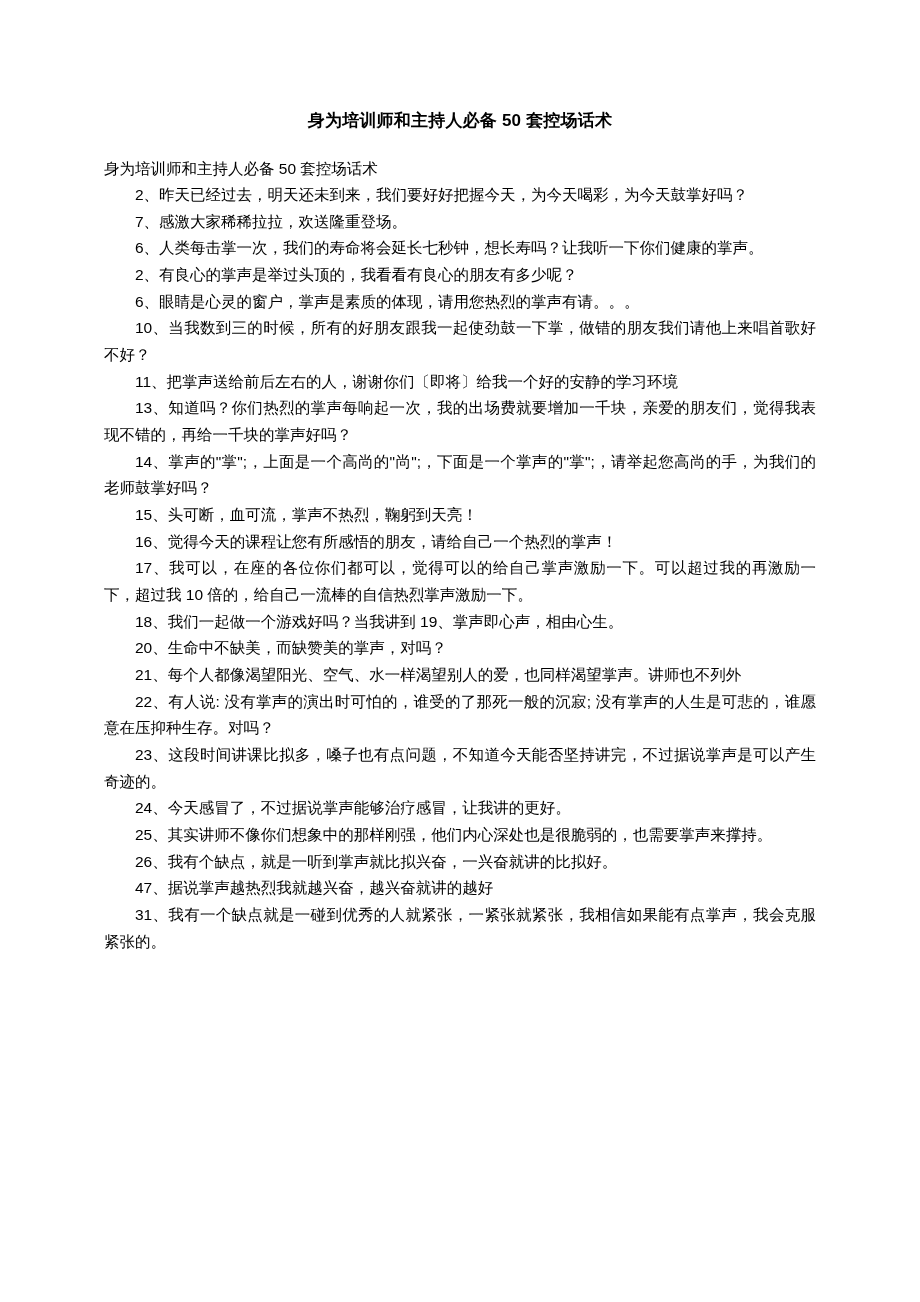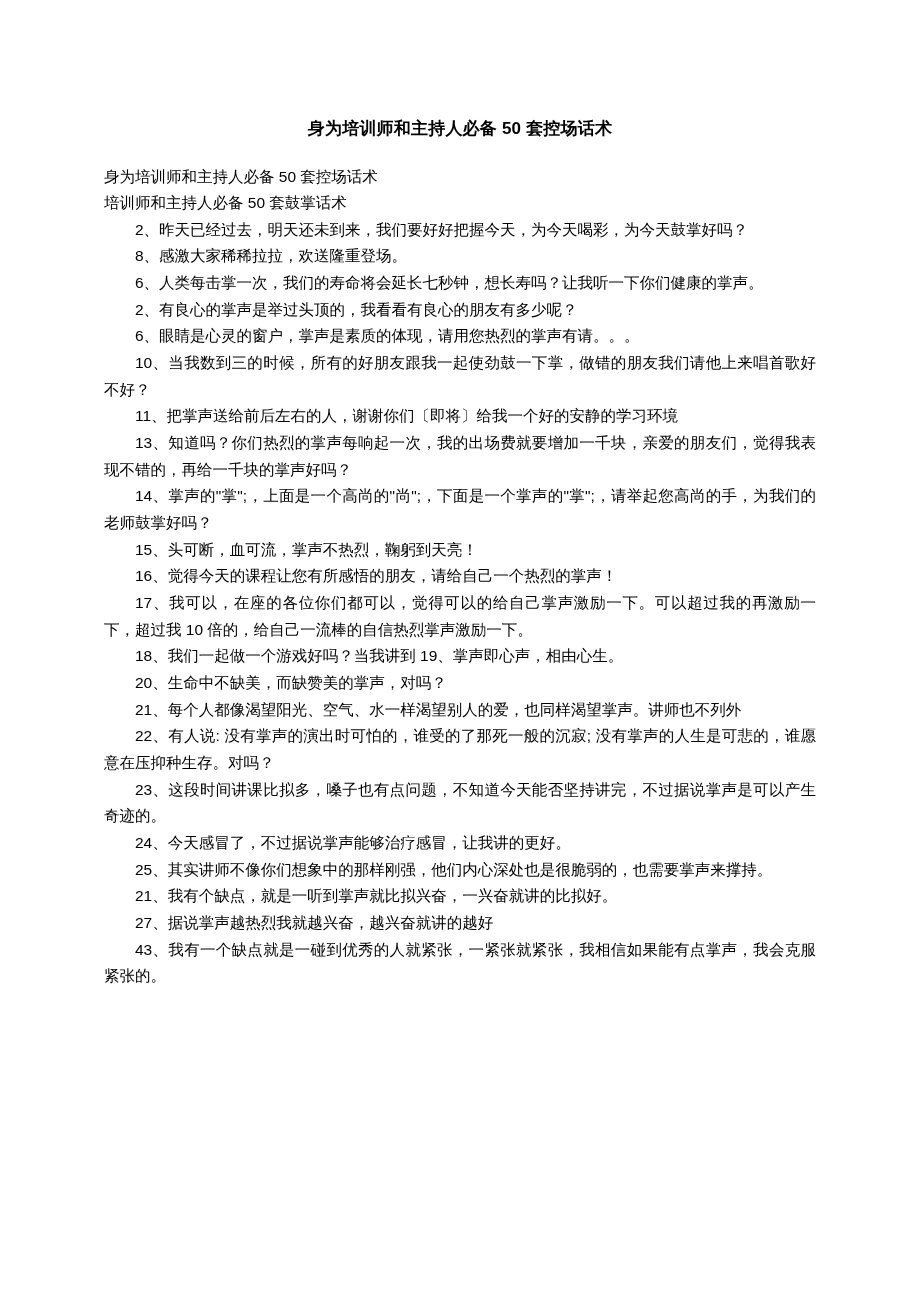--- a/index.html
+++ b/index.html
@@ -12,21 +12,21 @@
     height: 1302px;
     font-family: "Liberation Serif", "DejaVu Serif", serif;
     color: #000000;
     position: relative;
     overflow: hidden;
   }
   .page {
     width: 920px;
     height: 1302px;
     box-sizing: border-box;
-    padding: 8px;
+    padding: 0;
     position: relative;
   }
   .doc-title {
     text-align: center;
     font-size: 17px;
     font-weight: bold;
     line-height: 1.5;
     margin: 0;
     padding-top: 108px;
     font-family: "Liberation Sans", "DejaVu Sans", sans-serif;
@@ -50,37 +50,36 @@
     text-indent: 0;
   }
 </style>
 </head>
 <body>
 
 <div class="page">
   <h1 class="doc-title">身为培训师和主持人必备 50 套控场话术</h1>
   <div class="body-wrap">
       <p class="para no-indent">身为培训师和主持人必备 50 套控场话术</p>
-      <p class="para no-indent">培训师和主持人必备 50 套鼓掌话术</p>
       <p class="para">2、昨天已经过去，明天还未到来，我们要好好把握今天，为今天喝彩，为今天鼓掌好吗？</p>
-      <p class="para">8、感激大家稀稀拉拉，欢送隆重登场。</p>
+      <p class="para">7、感激大家稀稀拉拉，欢送隆重登场。</p>
       <p class="para">6、人类每击掌一次，我们的寿命将会延长七秒钟，想长寿吗？让我听一下你们健康的掌声。</p>
       <p class="para">2、有良心的掌声是举过头顶的，我看看有良心的朋友有多少呢？</p>
       <p class="para">6、眼睛是心灵的窗户，掌声是素质的体现，请用您热烈的掌声有请。。。</p>
       <p class="para">10、当我数到三的时候，所有的好朋友跟我一起使劲鼓一下掌，做错的朋友我们请他上来唱首歌好不好？</p>
       <p class="para">11、把掌声送给前后左右的人，谢谢你们〔即将〕给我一个好的安静的学习环境</p>
       <p class="para">13、知道吗？你们热烈的掌声每响起一次，我的出场费就要增加一千块，亲爱的朋友们，觉得我表现不错的，再给一千块的掌声好吗？</p>
       <p class="para">14、掌声的"掌";，上面是一个高尚的"尚";，下面是一个掌声的"掌";，请举起您高尚的手，为我们的老师鼓掌好吗？</p>
       <p class="para">15、头可断，血可流，掌声不热烈，鞠躬到天亮！</p>
       <p class="para">16、觉得今天的课程让您有所感悟的朋友，请给自己一个热烈的掌声！</p>
       <p class="para">17、我可以，在座的各位你们都可以，觉得可以的给自己掌声激励一下。可以超过我的再激励一下，超过我 10 倍的，给自己一流棒的自信热烈掌声激励一下。</p>
       <p class="para">18、我们一起做一个游戏好吗？当我讲到 19、掌声即心声，相由心生。</p>
       <p class="para">20、生命中不缺美，而缺赞美的掌声，对吗？</p>
       <p class="para">21、每个人都像渴望阳光、空气、水一样渴望别人的爱，也同样渴望掌声。讲师也不列外</p>
       <p class="para">22、有人说: 没有掌声的演出时可怕的，谁受的了那死一般的沉寂; 没有掌声的人生是可悲的，谁愿意在压抑种生存。对吗？</p>
       <p class="para">23、这段时间讲课比拟多，嗓子也有点问题，不知道今天能否坚持讲完，不过据说掌声是可以产生奇迹的。</p>
       <p class="para">24、今天感冒了，不过据说掌声能够治疗感冒，让我讲的更好。</p>
       <p class="para">25、其实讲师不像你们想象中的那样刚强，他们内心深处也是很脆弱的，也需要掌声来撑持。</p>
-      <p class="para">21、我有个缺点，就是一听到掌声就比拟兴奋，一兴奋就讲的比拟好。</p>
-      <p class="para">27、据说掌声越热烈我就越兴奋，越兴奋就讲的越好</p>
-      <p class="para">43、我有一个缺点就是一碰到优秀的人就紧张，一紧张就紧张，我相信如果能有点掌声，我会克服紧张的。</p>
+      <p class="para">26、我有个缺点，就是一听到掌声就比拟兴奋，一兴奋就讲的比拟好。</p>
+      <p class="para">47、据说掌声越热烈我就越兴奋，越兴奋就讲的越好</p>
+      <p class="para">31、我有一个缺点就是一碰到优秀的人就紧张，一紧张就紧张，我相信如果能有点掌声，我会克服紧张的。</p>
     </div>
 </div>
 
 </body></html>

